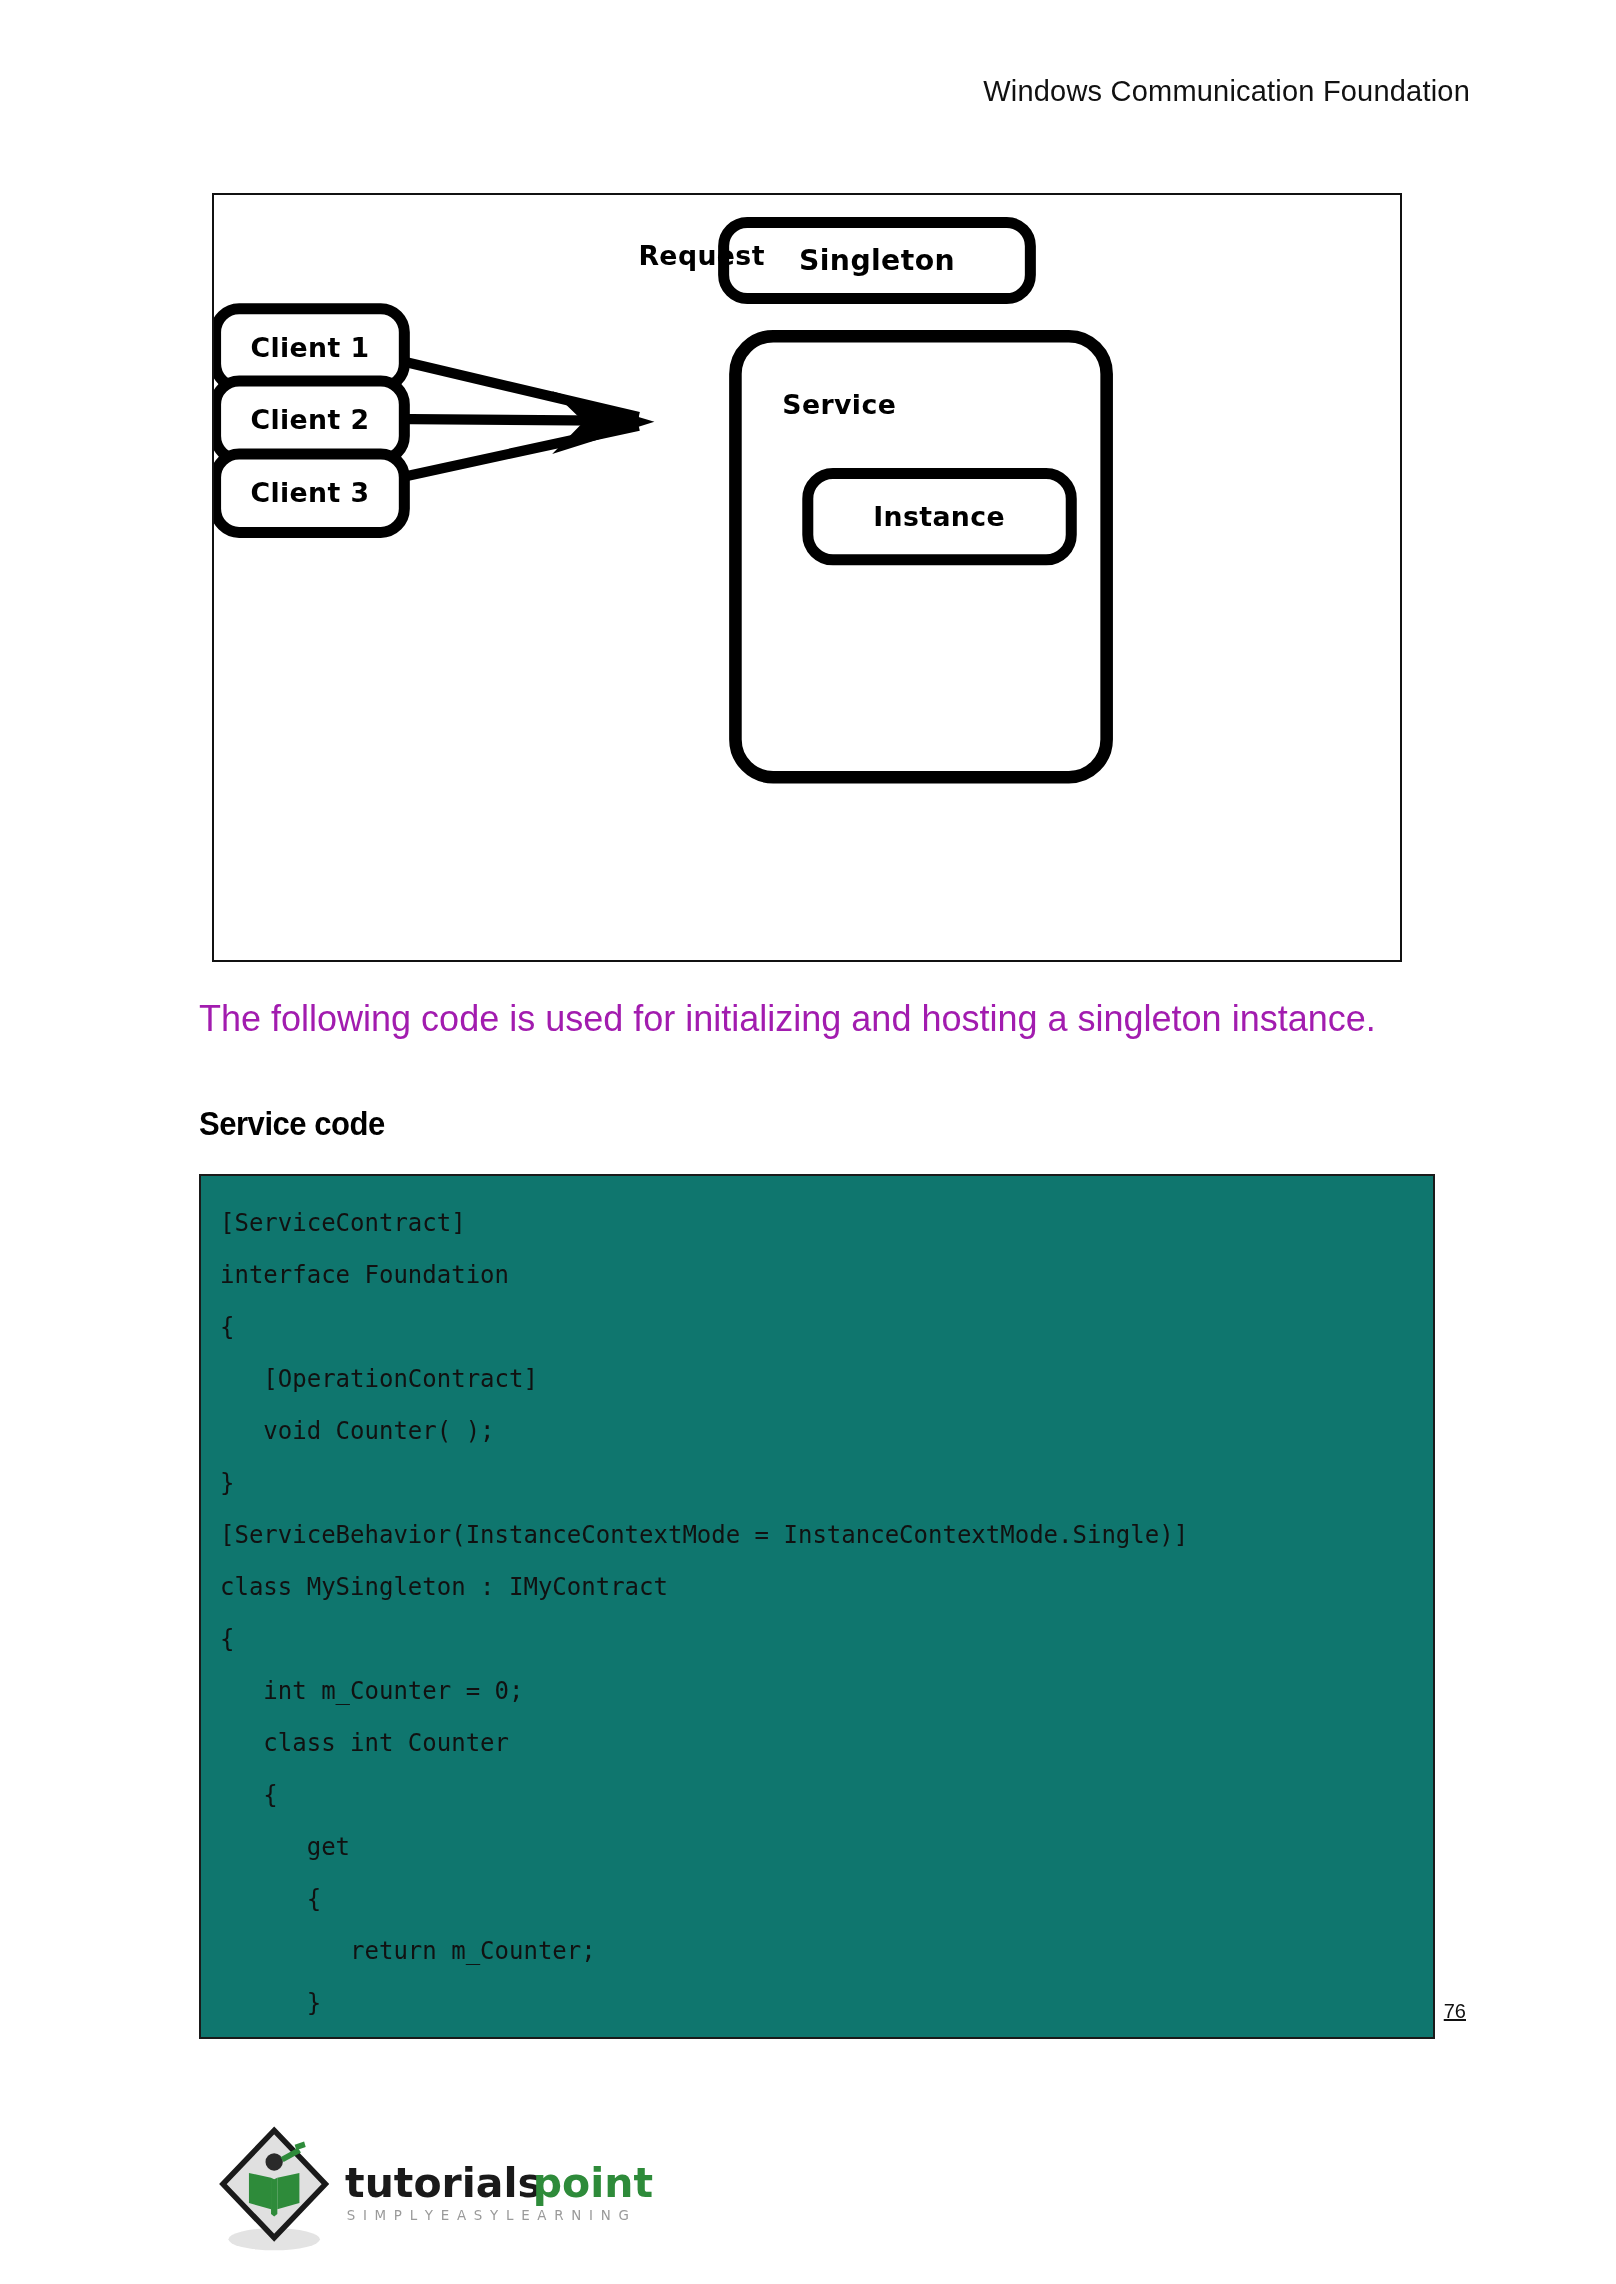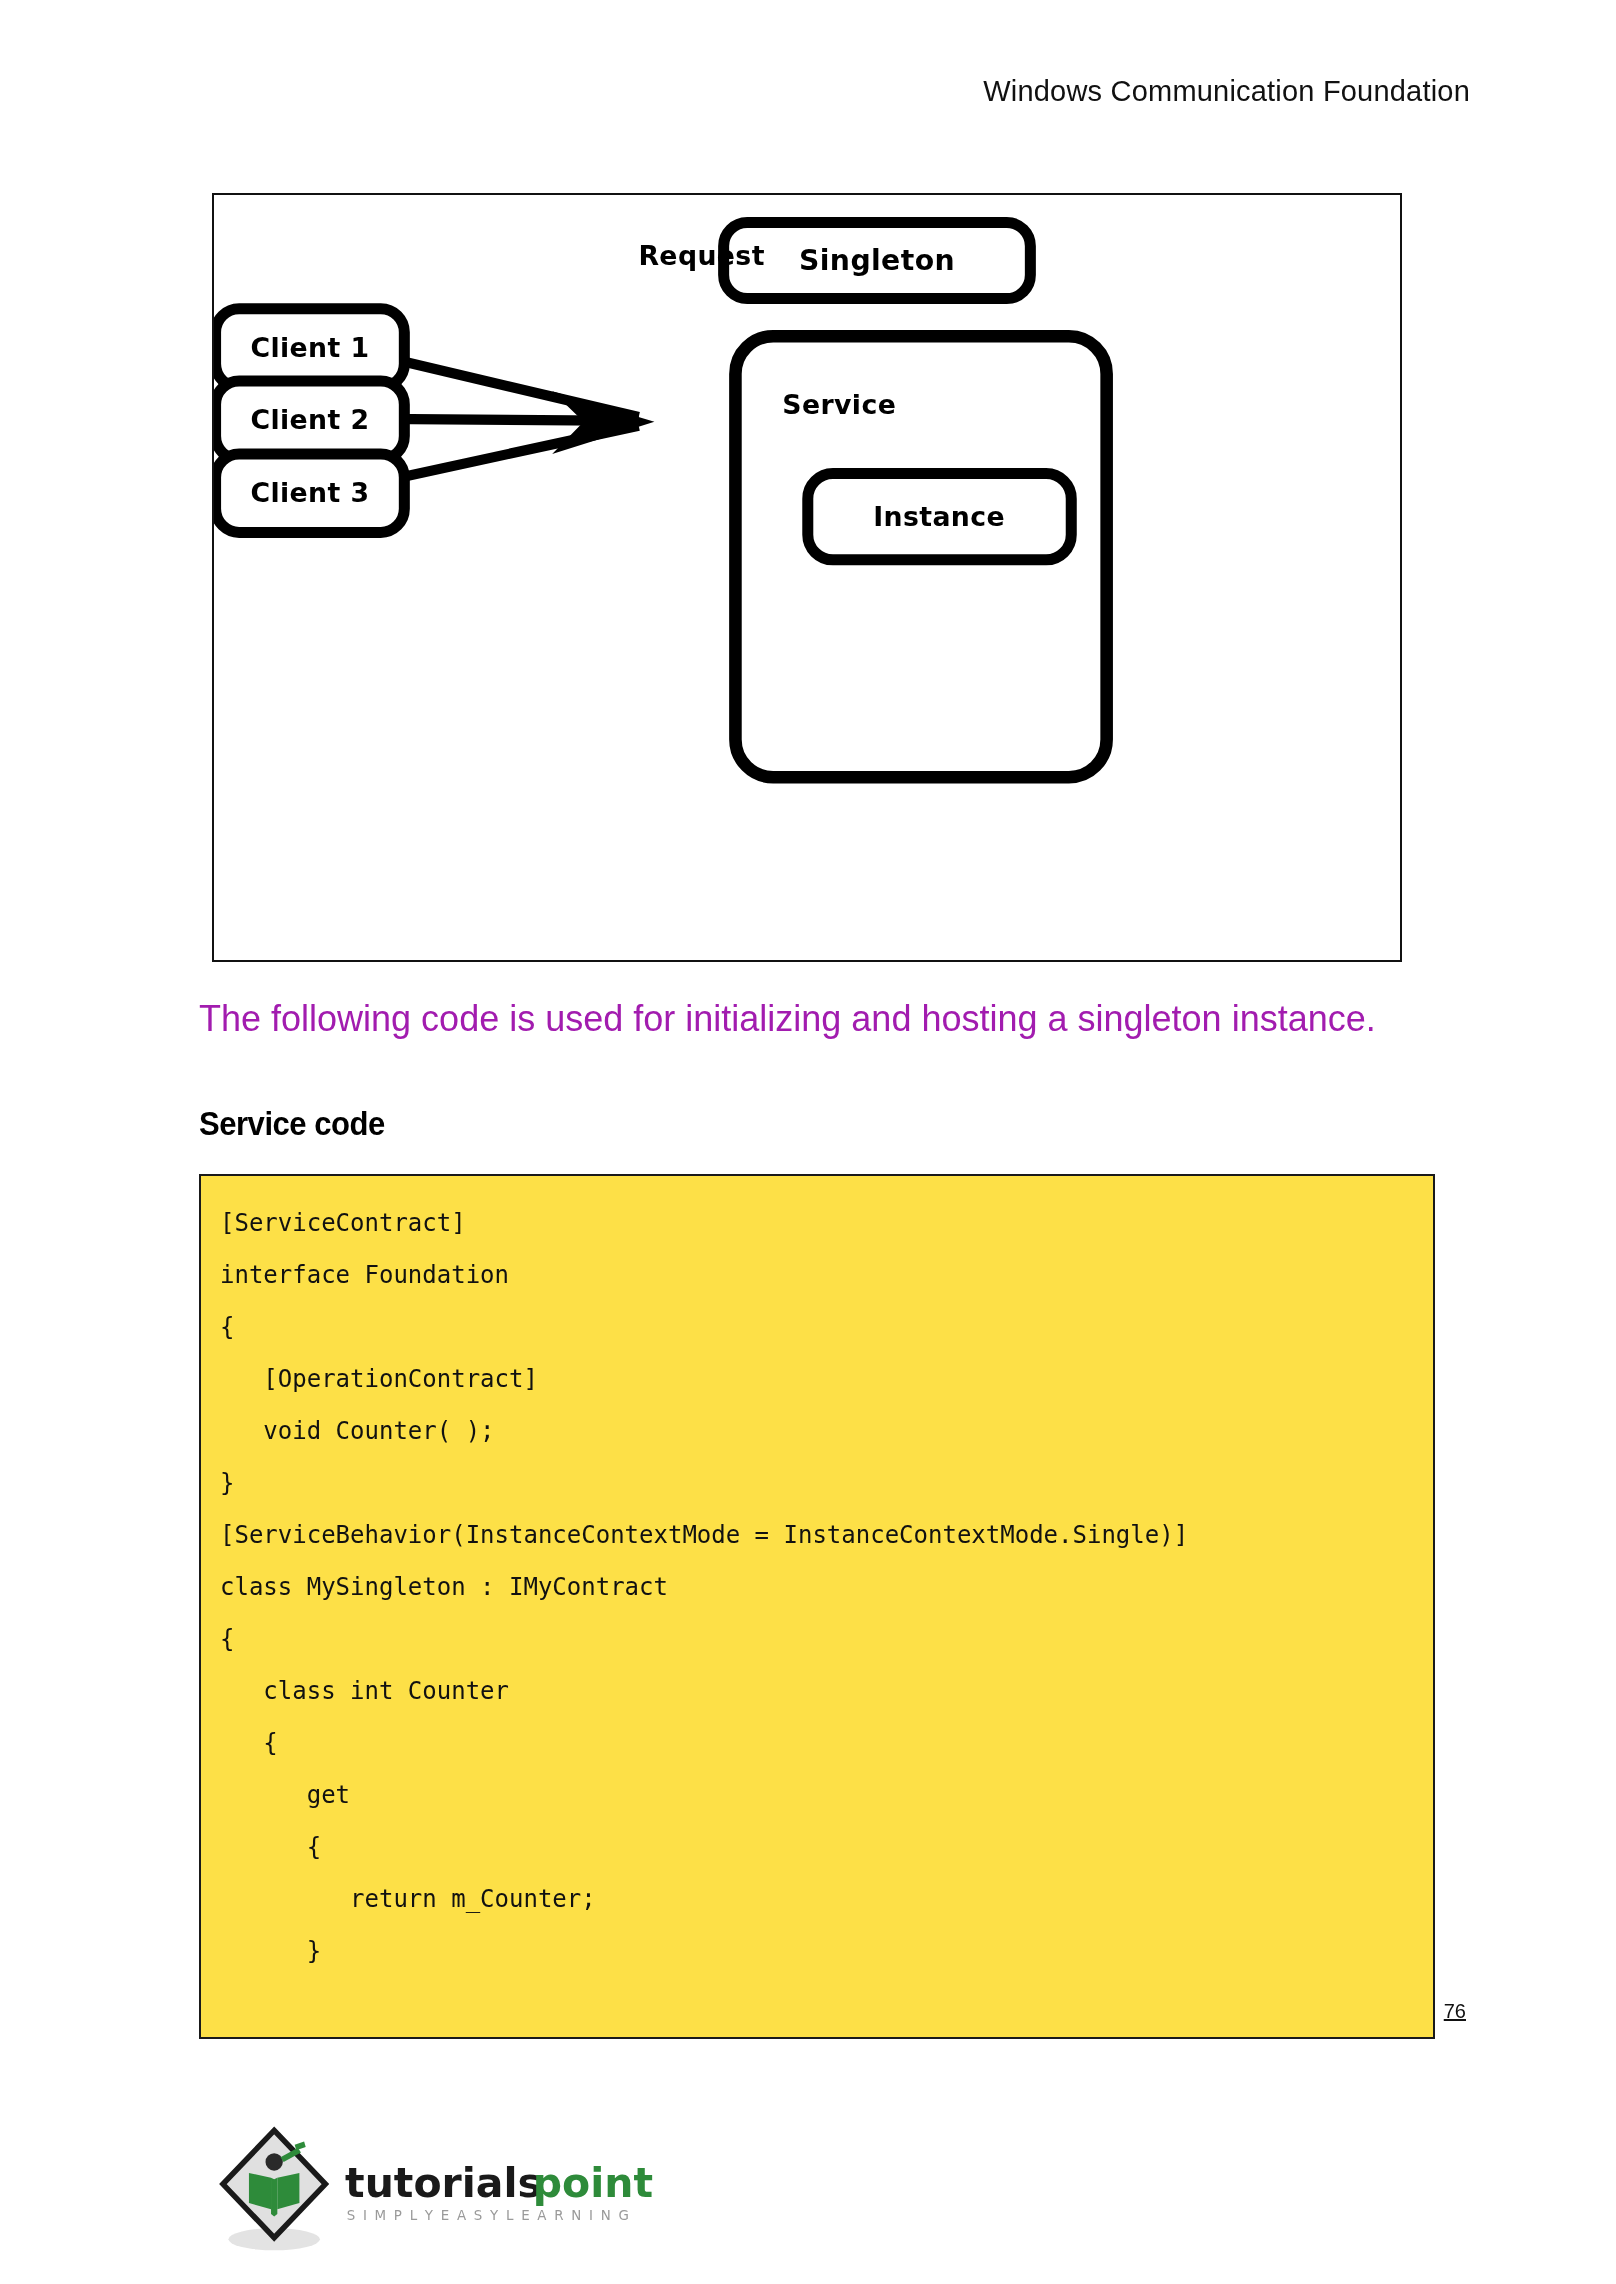--- a/index.html
+++ b/index.html
@@ -81,21 +81,21 @@
   }
 
   
   .code-frame {
     position: absolute;
     left: 199px;
     top: 1174px;
     width: 1236px;
     height: 865px;
     border: 2.4px solid #1a1a1a;
-    background: #fde047;
+    background: #0f766e;
     box-sizing: border-box;
     padding: 20.5px 0 0 19px;
     overflow: hidden;
   }
   .code-line {
     font-family: "DejaVu Sans Mono", "Liberation Mono", monospace;
     font-size: 24px;
     line-height: 52px;
     color: #111111;
     white-space: pre;
@@ -166,20 +166,21 @@
 <div class="code-frame">
   <div class="code-line">[ServiceContract]</div>
   <div class="code-line">interface Foundation</div>
   <div class="code-line">{</div>
   <div class="code-line">   [OperationContract]</div>
   <div class="code-line">   void Counter( );</div>
   <div class="code-line">}</div>
   <div class="code-line">[ServiceBehavior(InstanceContextMode = InstanceContextMode.Single)]</div>
   <div class="code-line">class MySingleton : IMyContract</div>
   <div class="code-line">{</div>
+  <div class="code-line">   int m_Counter = 0;</div>
   <div class="code-line">   class int Counter</div>
   <div class="code-line">   {</div>
   <div class="code-line">      get</div>
   <div class="code-line">      {</div>
   <div class="code-line">         return m_Counter;</div>
   <div class="code-line">      }</div>
 </div>
 
 <div class="page-number">76</div>
 

